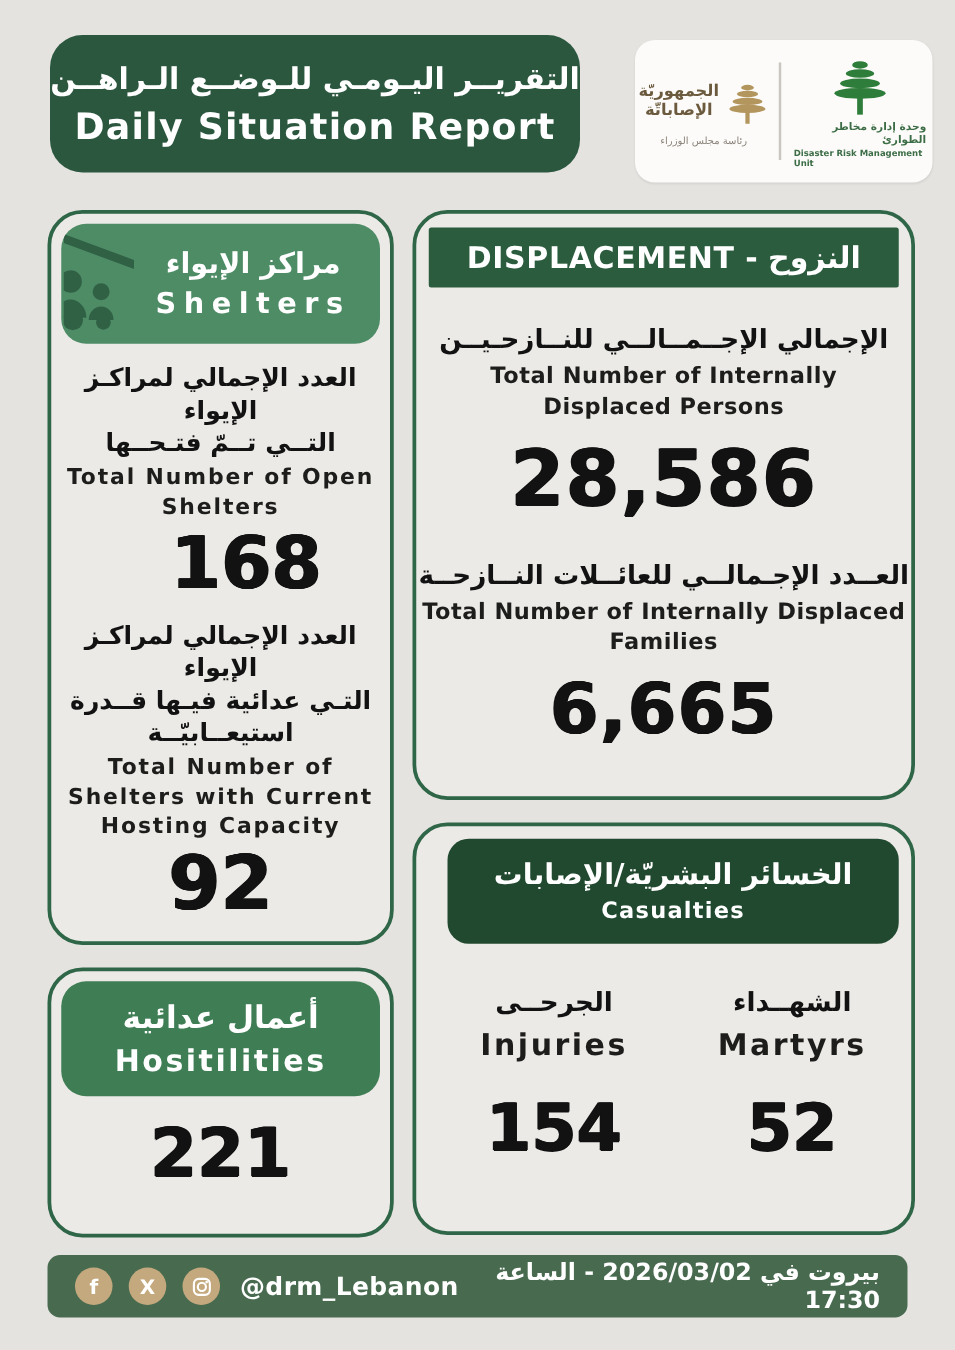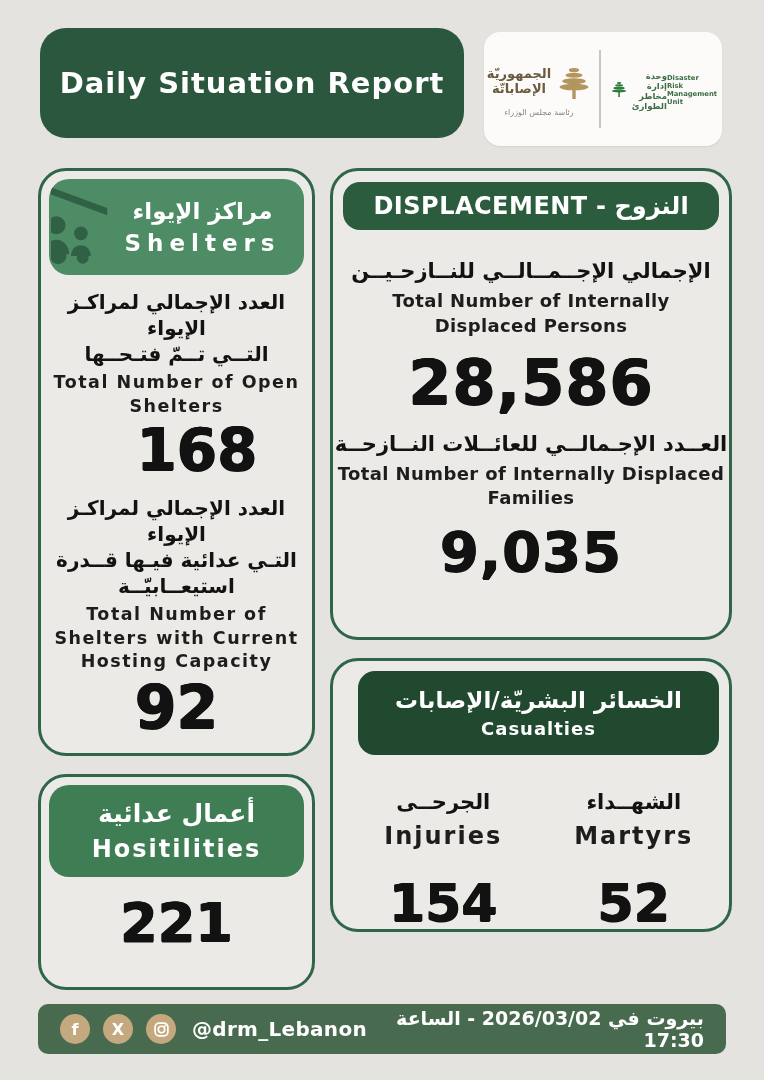--- a/index.html
+++ b/index.html
@@ -16,60 +16,60 @@
     left:40px;top:28px;width:424px;height:110px;
     background:#2b573f;border-radius:26px;
     display:flex;flex-direction:column;align-items:center;justify-content:center;gap:7px;
     color:#fff;
   }
   .title-ar{font-size:24px;font-weight:bold;direction:rtl;letter-spacing:.5px;}
   .title-en{font-size:29px;font-weight:bold;letter-spacing:1px;}
 
   
   .logo-box{
-    left:484px;top:32px;width:238px;height:114px;
+    left:508px;top:32px;width:238px;height:114px;
     background:#fcfbf9;border-radius:16px;
     display:flex;align-items:center;justify-content:center;gap:10px;
     box-shadow:0 1px 2px rgba(0,0,0,.08);
   }
   .gov-block{width:100px;display:flex;flex-direction:column;align-items:center;}
   .gov-row{display:flex;align-items:center;gap:6px;}
   .gov-cal{direction:rtl;text-align:center;color:#6b5a3e;font-weight:bold;font-size:13px;line-height:1.15;}
   .gov-sub{direction:rtl;color:#8a837a;font-size:8px;margin-top:6px;letter-spacing:.5px;}
   .logo-divider{width:2px;height:78px;background:#c9c6c0;}
-  .drm-block{width:106px;display:flex;align-items:center;}
+  .drm-block{width:106px;display:flex;flex-direction:column;align-items:center;}
   .drm-ar{direction:rtl;color:#3c6d46;font-size:8.5px;font-weight:bold;margin-top:3px;}
   .drm-en{color:#3c6d46;font-size:6.8px;font-weight:bold;margin-top:2px;}
 
   
   .card{
     background:#eceae7;border:3px solid #2e6647;border-radius:28px;
     box-sizing:border-box;overflow:hidden;
   }
   .shelters-card{left:38px;top:168px;width:277px;height:588px;}
   .hostilities-card{left:38px;top:774px;width:277px;height:216px;}
   .displacement-card{left:330px;top:168px;width:402px;height:472px;}
-  .casualties-card{left:330px;top:658px;width:402px;height:274px;padding-left:15px;}
+  .casualties-card{left:330px;top:658px;width:402px;height:330px;padding-left:15px;}
 
   .green-header{
     margin:8px;border-radius:20px;color:#fff;
     display:flex;flex-direction:column;align-items:center;justify-content:center;
     position:relative;overflow:hidden;
   }
   .shelters-header{height:96px;background:#4e8c66;padding-left:52px;gap:6px;}
   .shelters-header .h-ar{font-size:23px;font-weight:bold;direction:rtl;text-align:right;}
   .shelters-header .h-en{font-size:23px;font-weight:bold;letter-spacing:6px;}
   .shelter-icon{position:absolute;left:2px;top:4px;opacity:.85;}
 
   .hostilities-header{height:92px;background:#3f7e55;gap:7px;}
   .hostilities-header .h-ar{font-size:25px;font-weight:bold;direction:rtl;}
   .hostilities-header .h-en{font-size:24px;font-weight:bold;letter-spacing:2px;}
 
   .disp-header{
-    margin:11px auto 0;width:376px;height:48px;background:#2b5c3e;border-radius:17px;
+    margin:11px auto 0;width:376px;height:48px;background:#2b5c3e;border-radius:2px;
     display:flex;align-items:center;justify-content:center;color:#fff;
     font-size:24px;font-weight:bold;direction:rtl;letter-spacing:.5px;
   }
   .cas-header{
     margin:10px;height:84px;background:#20492f;border-radius:17px;
     display:flex;flex-direction:column;align-items:center;justify-content:center;gap:5px;color:#fff;
   }
   .cas-header .h-ar{font-size:23px;font-weight:bold;direction:rtl;}
   .cas-header .h-en{font-size:18px;font-weight:bold;letter-spacing:1px;}
 
@@ -83,21 +83,21 @@
   }
   .shelters-card .stat1{margin-top:14px;padding:0 10px;}
   .shelters-card .stat1 .big-num{font-size:58px;line-height:1.05;margin-top:2px;margin-left:41px;}
   .shelters-card .stat2{margin-top:14px;padding:0 10px;}
   .shelters-card .stat2 .big-num{font-size:60px;line-height:1.05;margin-top:2px;}
 
   .hostilities-card .big-num{font-size:54px;margin-top:6px;}
 
   .displacement-card .stat1{margin-top:28px;padding:0 12px;}
   .displacement-card .stat1 .big-num{font-size:62px;letter-spacing:1px;margin-top:8px;}
-  .displacement-card .stat2{margin-top:12px;padding:0 0;}
+  .displacement-card .stat2{margin-top:28px;padding:0 0;}
   .displacement-card .stat2 .big-num{font-size:56px;letter-spacing:1px;margin-top:8px;}
   .displacement-card .ar-line,.casualties-card .ar-line{font-size:21px;}
   .displacement-card .en-label{font-size:18px;letter-spacing:.4px;}
 
   .cas-cols{display:flex;margin-top:34px;}
   .cas-col{flex:1;display:flex;flex-direction:column;align-items:center;}
   .cas-col .en-label{letter-spacing:2px;font-size:24px;}
   .cas-col .big-num{font-size:52px;margin-top:20px;}
 
   
@@ -112,20 +112,21 @@
     color:#fff;font-weight:bold;font-size:16px;cursor:pointer;
   }
   .handle{font-size:20px;font-weight:bold;margin-left:16px;letter-spacing:.3px;}
   .f-spacer{flex:1;}
   .f-date{direction:rtl;font-size:19px;font-weight:bold;letter-spacing:.2px;}
 </style>
 </head>
 <body>
 
 <div class="abs title-box">
+  <div class="title-ar">التقريــر اليـومـي للـوضــع الـراهــن</div>
   <div class="title-en">Daily Situation Report</div>
 </div>
 
 <div class="abs logo-box">
   <div class="gov-block">
     <div class="gov-row">
       <div class="gov-cal">
         <div>الجمهوريّة</div>
         <div>الإصاباتّة</div>
       </div>
@@ -205,21 +206,21 @@
 
   <div class="stat stat1">
     <div class="ar-line">الإجمالي الإجــمــالــي للنــازحـيــن</div>
     <div class="en-label">Total Number of Internally Displaced Persons</div>
     <div class="big-num">28,586</div>
   </div>
 
   <div class="stat stat2">
     <div class="ar-line">العــدد الإجـمالــي للعائــلات النــازحــة</div>
     <div class="en-label">Total Number of Internally Displaced Families</div>
-    <div class="big-num">9,035</div>
+    <div class="big-num">6,665</div>
   </div>
 </div>
 
 <div class="abs card casualties-card">
   <div class="cas-header">
     <div class="h-ar">الخسائر البشريّة/الإصابات</div>
     <div class="h-en">Casualties</div>
   </div>
   <div class="cas-cols">
     <div class="cas-col">

